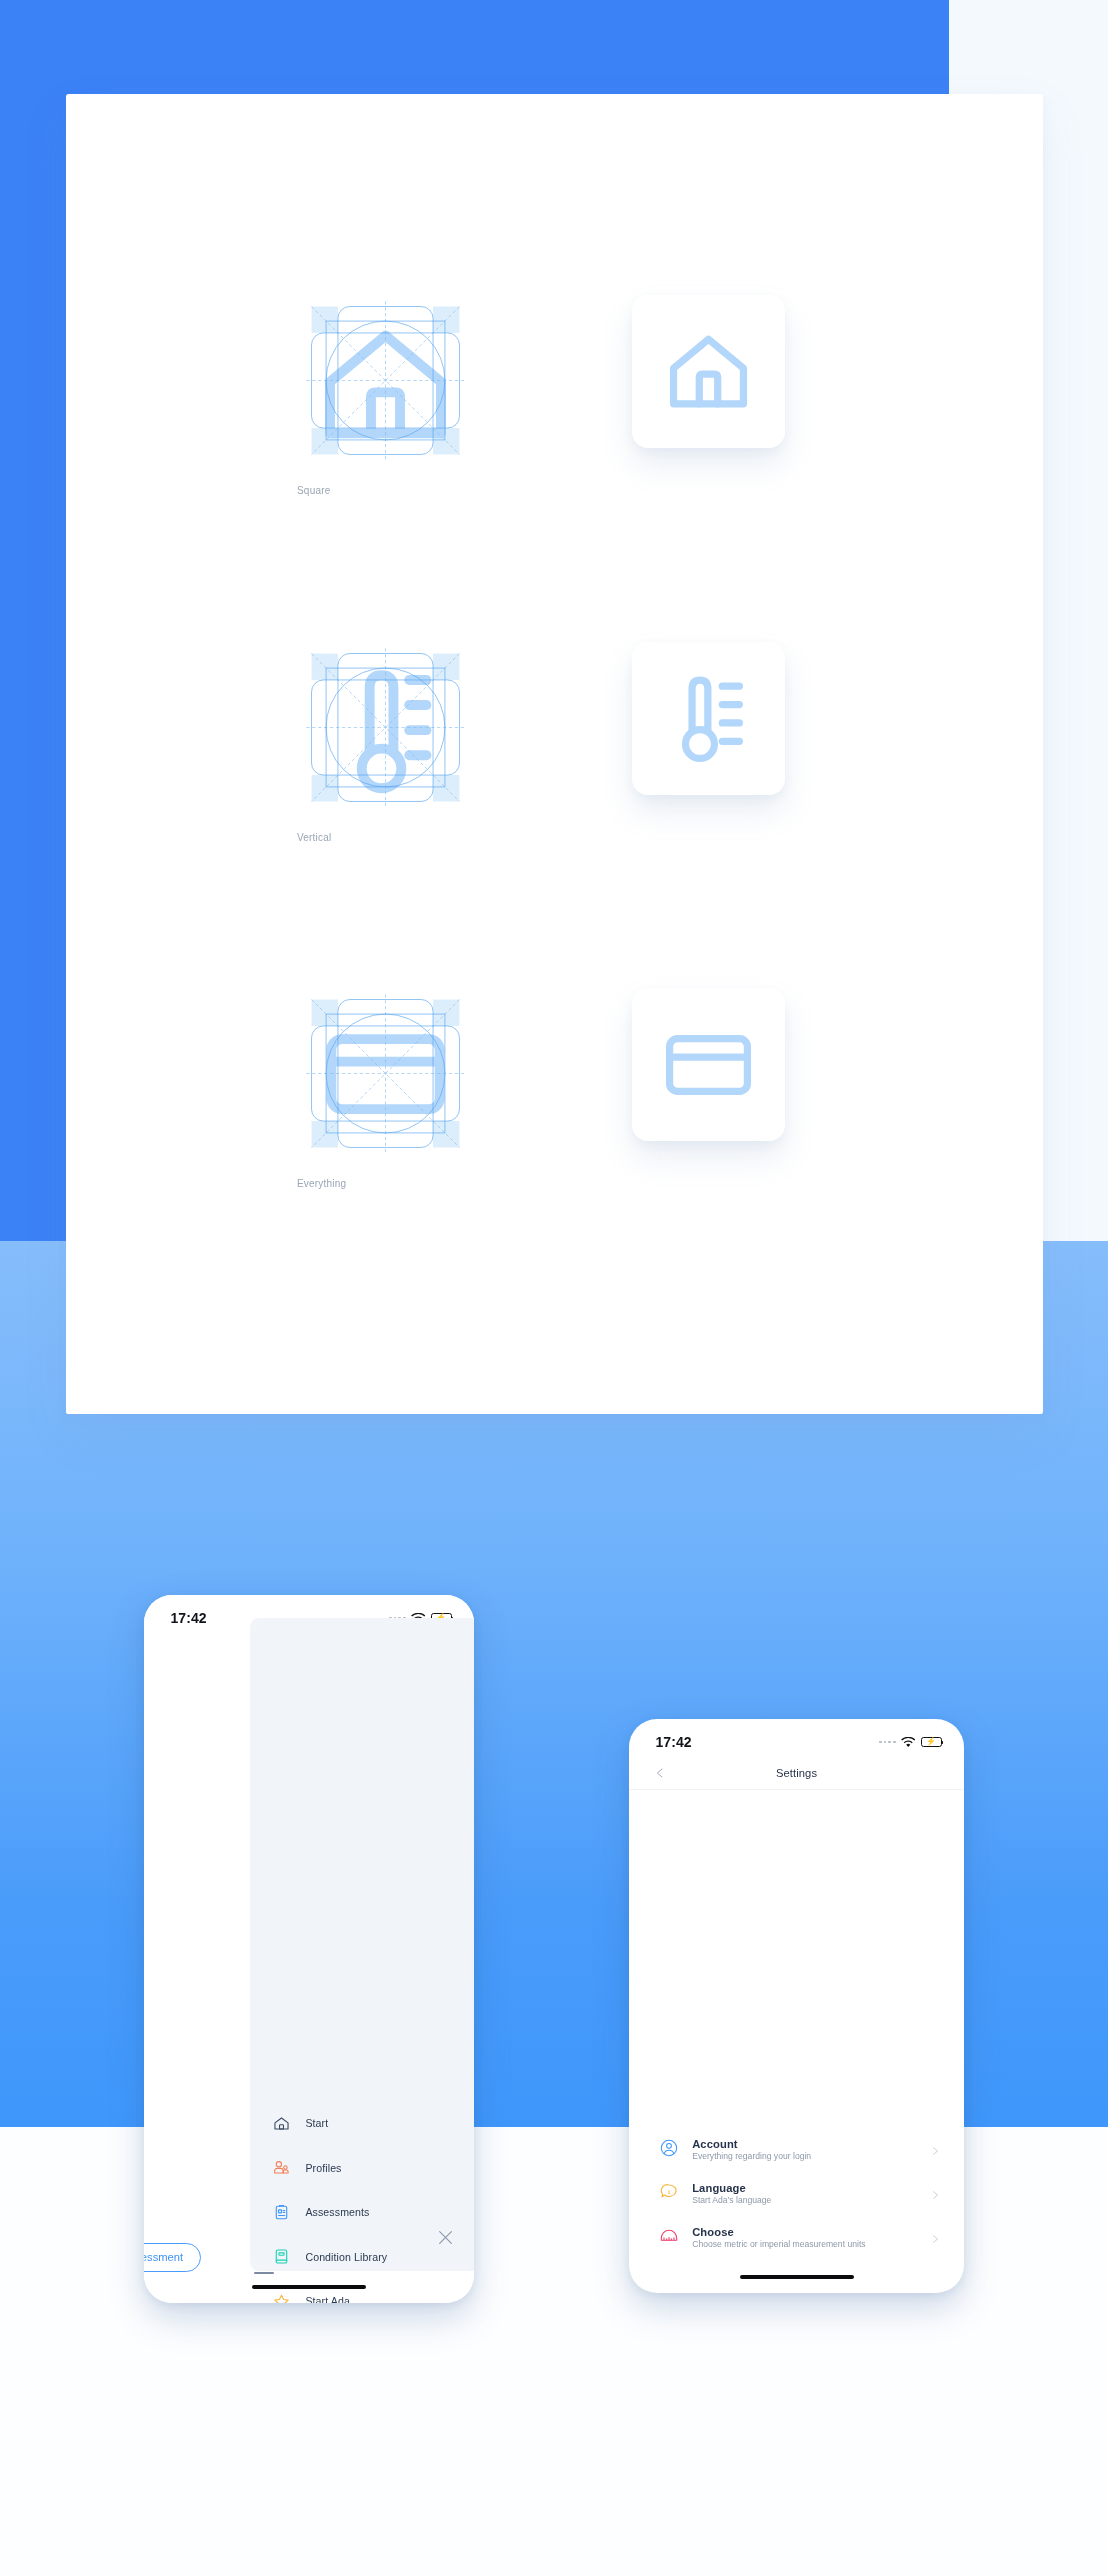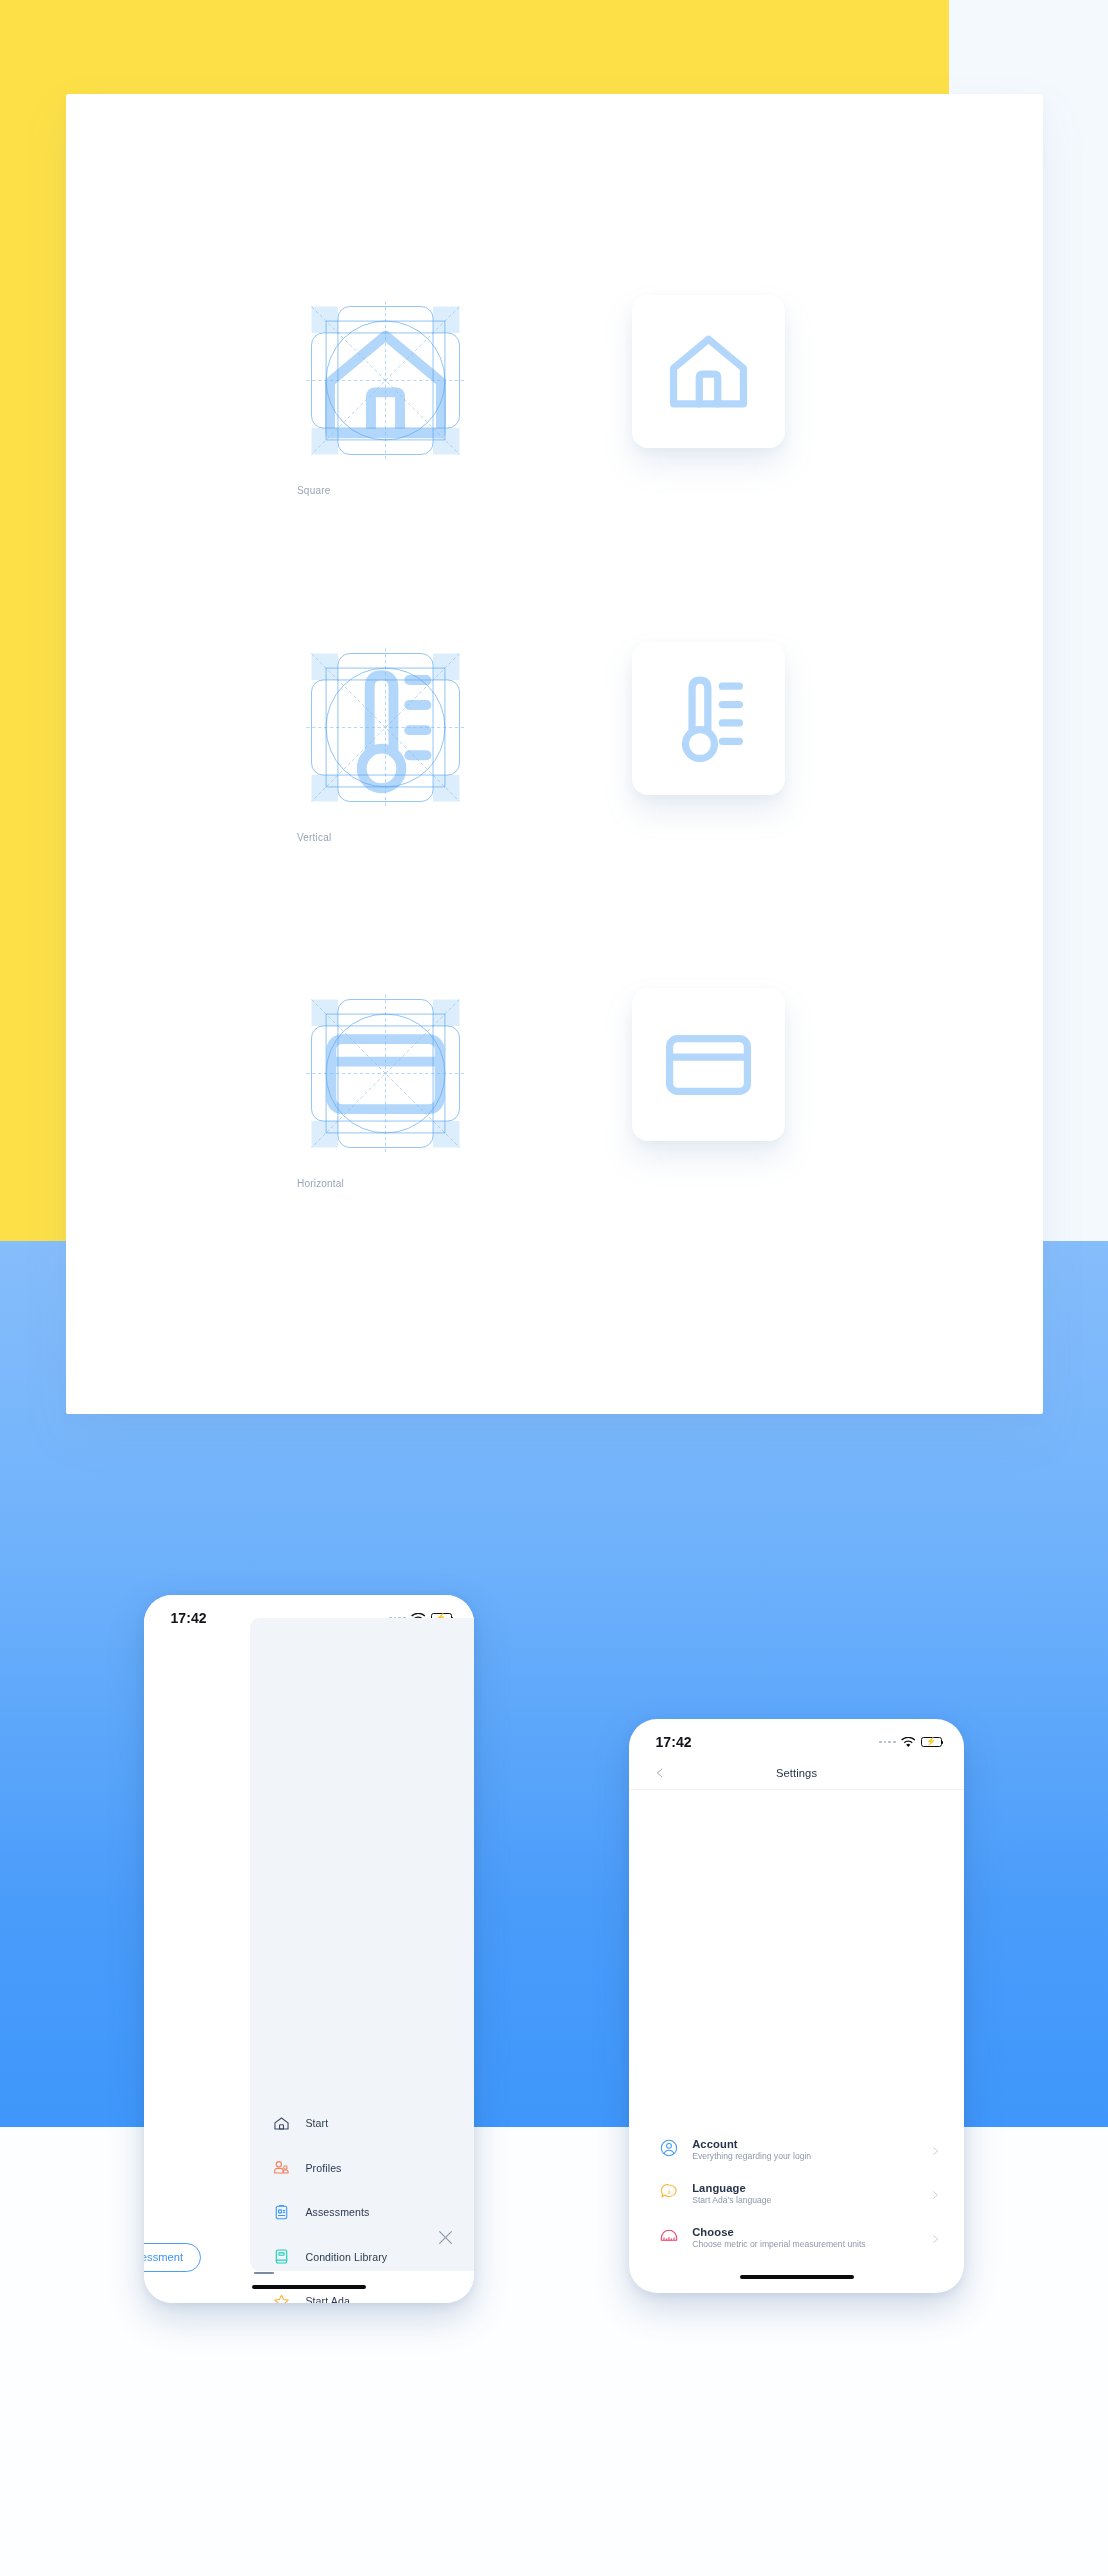--- a/index.html
+++ b/index.html
@@ -8,21 +8,21 @@
     height: 2576px;
     font-family: "Liberation Sans", sans-serif;
     background: #f4f9fe;
     overflow: hidden;
   }
 
   #page {
     position: relative;
     width: 949px;
     height: 2576px;
-    background: #fde047;
+    background: #3b82f6;
   }
 
   
   .blue-band {
     position: absolute;
     left: 0;
     top: 1241px;
     width: 1109px;
     height: 886px;
     background: linear-gradient(180deg, #86bdfb 0%, #6fb2fb 35%, #4a9cfa 75%, #3f97fb 100%);
@@ -294,21 +294,21 @@
             <line x1="14" y1="134" x2="254" y2="134"></line>
           </g>
           <g fill="none" stroke="#5aa5f0" stroke-width="1">
             <rect x="62" y="22" width="144" height="224" rx="18"></rect>
             <rect x="22" y="62" width="224" height="144" rx="18"></rect>
             <rect x="44" y="44" width="180" height="180"></rect>
             <circle cx="134" cy="134" r="90"></circle>
           </g>
         </svg>
       </div>
-      <div class="grid-label">Horizontal</div>
+      <div class="grid-label">Everything</div>
 
       <div class="icon-card">
         <span>
           <svg width="91" height="66" viewBox="0 0 138 100" fill="none" stroke="#b3d6fb" stroke-width="11" stroke-linejoin="round">
             <rect x="10" y="10" width="118" height="80" rx="12"></rect>
             <line x1="12" y1="38" x2="126" y2="38"></line>
           </svg>
         </span>
       </div>
     </div>

